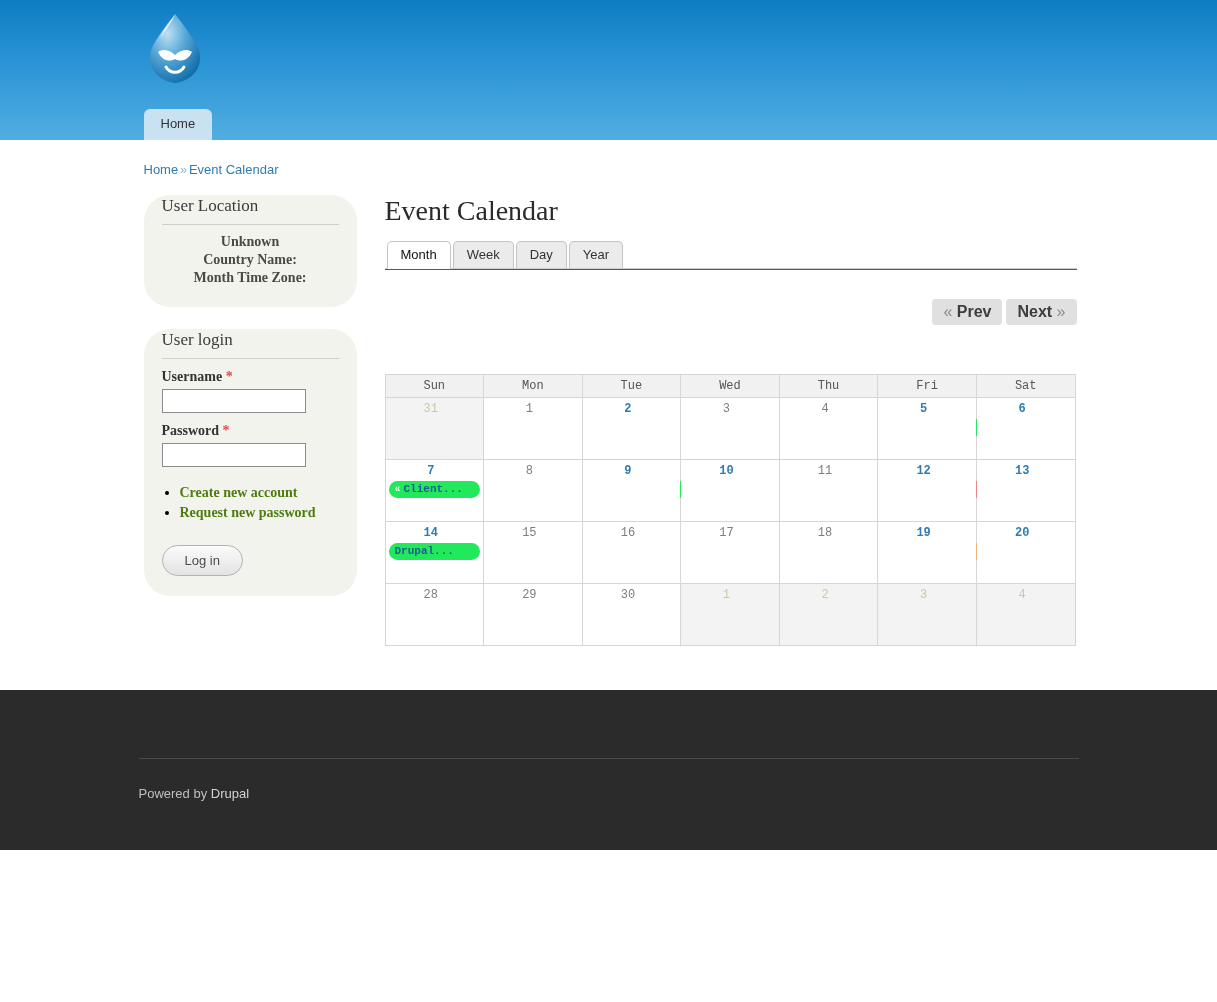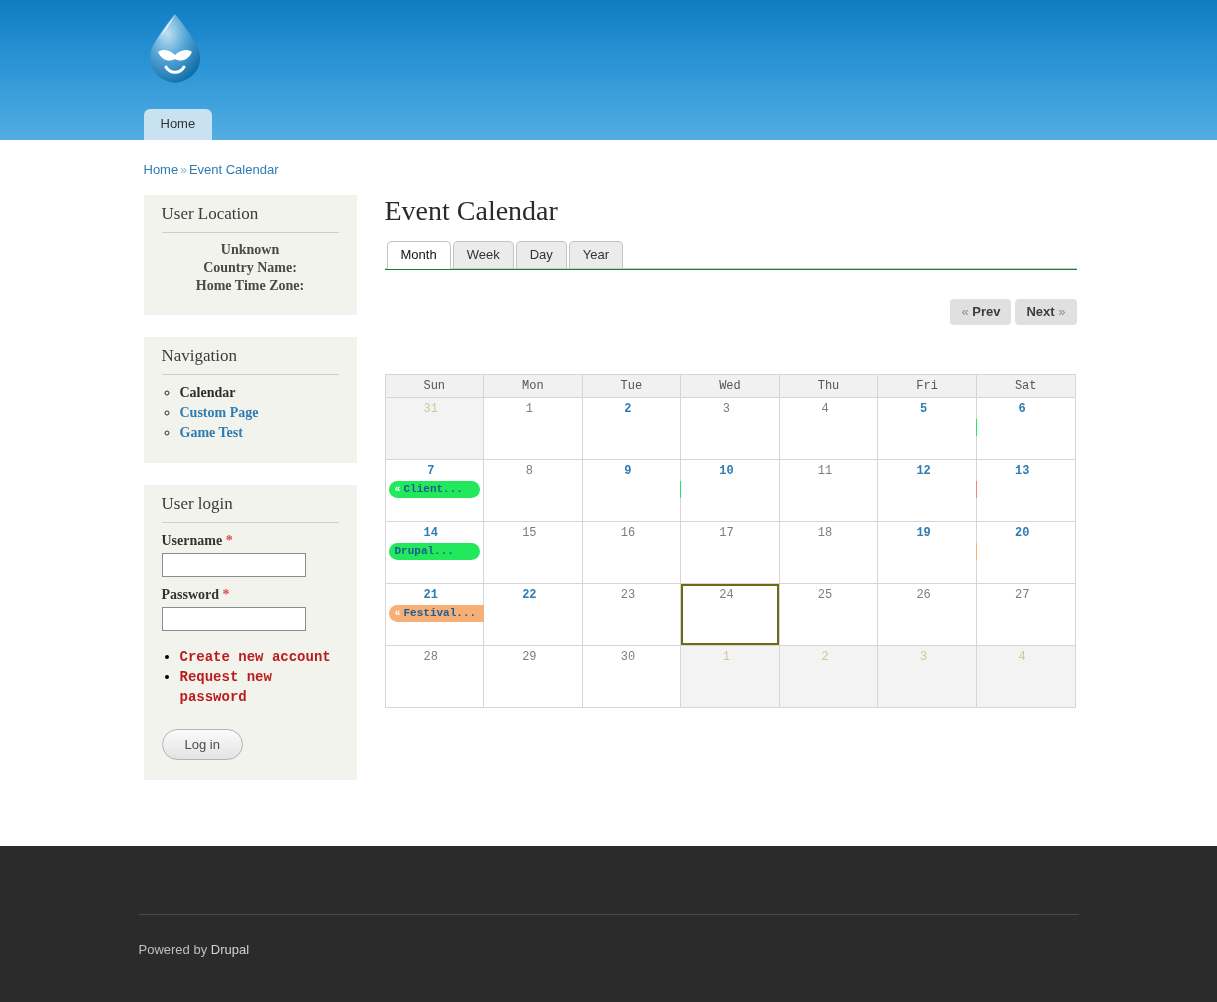--- a/index.html
+++ b/index.html
@@ -47,22 +47,23 @@
   }
   .breadcrumb a{ color:#2e7cb3; text-decoration:none; }
   .breadcrumb .sep{ color:#8ab3cf; padding:0 2px; font-size:12px; }
 
   .columns{ display:flex; align-items:flex-start; padding-top:18px; }
 
   
   .sidebar{ width:213px; flex:0 0 213px; margin-left:5px; }
   .block{
     background:#f3f3ee;
-    padding:9px 18px 20px 18px;
+    padding:1px 18px 20px 18px;
     margin-bottom:22px;
+    border-radius:26px;
   }
   .block h2{
     margin:0 0 8px 0;
     font-family:"Liberation Serif", serif;
     font-size:17px; font-weight:normal; color:#3b3b3b;
     padding-bottom:8px;
     border-bottom:1px solid #cfcfc6;
   }
   .loc-line{
     font-family:"Liberation Serif", serif;
@@ -93,21 +94,21 @@
     background:#fff;
     font-family:"Liberation Sans", sans-serif;
     font-size:12px; padding:2px 4px;
     display:block;
   }
   .login-links{ list-style:disc; margin:16px 0 0 0; padding-left:18px; }
   .login-links li{
     font-family:"Liberation Serif", serif;
     font-size:14px; font-weight:bold; line-height:20px;
   }
-  .login-links li a{ color:#b91c1c; text-decoration:none;font-family:Liberation Mono, monospace; }
+  .login-links li a{ color:#4d7c0f; text-decoration:none; }
   .login-btn{
     margin-top:22px;
     background:linear-gradient(to bottom,#fbfbfb 0%,#e3e3e3 100%);
     border:1px solid #b3b3b3;
     border-radius:16px;
     padding:7px 22px;
     font-family:"Liberation Sans", sans-serif;
     font-size:13px; color:#4c4c4c;
     cursor:pointer;
   }
@@ -163,21 +164,21 @@
     font-family:"Liberation Serif", serif;
     font-size:24px; color:#3a3a3a;
     line-height:34px;
   }
   .cal-nav{ position:absolute; right:0; top:3px; }
   .nav-btn{
     display:inline-block;
     background:#e0e0e0;
     border-radius:4px;
     padding:6px 11px;
-    font-size:13px; font-weight:bold; color:#3d3d3d;
+    font-size:16px; font-weight:bold; color:#3d3d3d;
     margin-left:4px;
     cursor:pointer;
     line-height:14px;
   }
   .nav-btn .chev{ color:#8a8a8a; font-weight:normal; }
 
   
   .cal{
     margin-top:28px;
     width:691px;
@@ -282,31 +283,23 @@
   </div>
 
   <div class="columns">
 
     <div class="sidebar">
 
       <div class="block">
         <h2>User Location</h2>
         <div class="loc-line">Unknown</div>
         <div class="loc-line">Country Name:</div>
-        <div class="loc-line">Home Time Zone:</div>
+        <div class="loc-line">Month Time Zone:</div>
       </div>
 
-      <div class="block">
-        <h2>Navigation</h2>
-        <ul class="nav-list">
-          <li class="active"><span>Calendar</span></li>
-          <li><a href="#">Custom Page</a></li>
-          <li><a href="#">Game Test</a></li>
-        </ul>
-      </div>
 
       <div class="block">
         <h2>User login</h2>
 
         <label class="form-label">
           <span>Username</span>
           <span class="req">*</span>
         </label>
         <input class="text-input" type="text" value="" style="">
 
@@ -424,44 +417,20 @@
               </td>
               <td>
                 <span class="daynum has-event">19</span>
               </td>
               <td>
                 <span class="daynum has-event">20</span>
               </td>
             </tr>
             <tr class="weekrow">
               <td>
-                <span class="daynum has-event">21</span>
-                <div class="evt" style="background: rgb(245, 175, 119); left: 3px; width: 190.14px; top: 21px;"><span class="arr arr-l">«</span><span>Festival...</span></div>
-              </td>
-              <td>
-                <span class="daynum has-event">22</span>
-              </td>
-              <td>
-                <span class="daynum">23</span>
-              </td>
-              <td class=" today">
-                <span class="daynum">24</span>
-              </td>
-              <td>
-                <span class="daynum">25</span>
-              </td>
-              <td>
-                <span class="daynum">26</span>
-              </td>
-              <td>
-                <span class="daynum">27</span>
-              </td>
-            </tr>
-            <tr class="weekrow">
-              <td>
                 <span class="daynum">28</span>
               </td>
               <td>
                 <span class="daynum">29</span>
               </td>
               <td>
                 <span class="daynum">30</span>
               </td>
               <td class="off">
                 <span class="daynum off">1</span>

